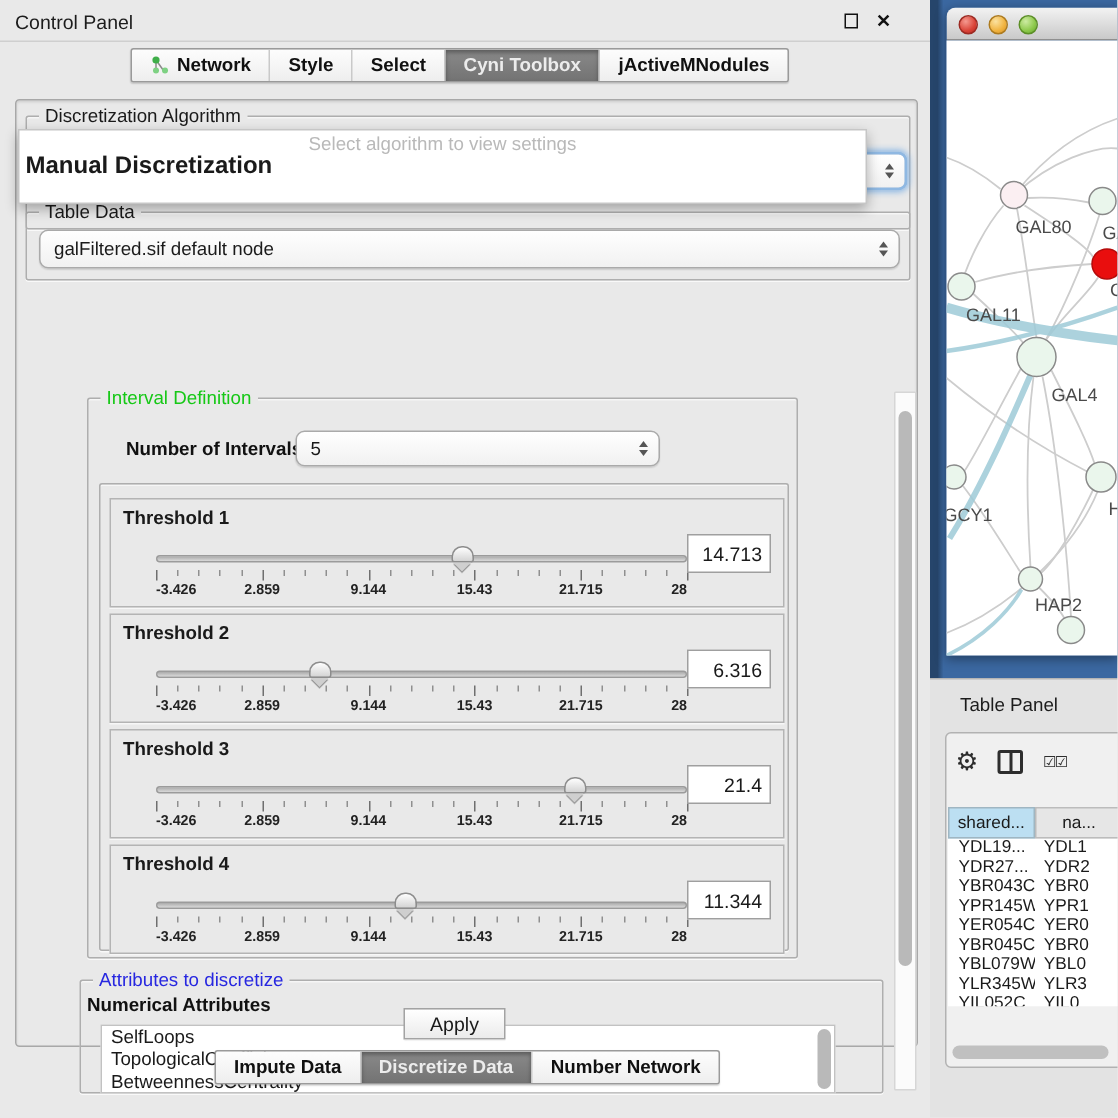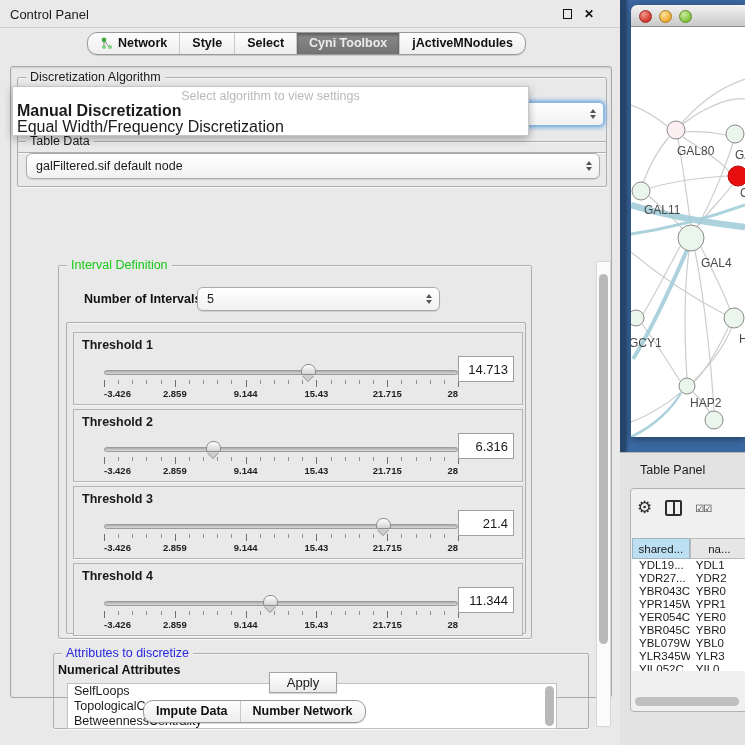--- a/index.html
+++ b/index.html
@@ -9,21 +9,21 @@
 
   
   .titlebar { left:0; top:0; width:620px; height:28px; background:#e9e9e9; border-bottom:1px solid #cfcfcf; }
   .titlebar .title { position:absolute; left:10px; top:7px; font-size:13px; color:#1c1c1c; }
   .win-btn { position:absolute; top:8px; width:14px; height:14px; font-size:12px; line-height:13px; text-align:center; color:#111; cursor:default; }
   .float-btn { right:46px; }
   .float-btn .sq { display:inline-block; width:9px; height:10px; border:1.5px solid #111; margin-top:1px; }
   .close-btn { right:24px; font-weight:bold; }
 
   
-  .seg-group { display:flex; border:1px solid #9a9a9a; border-radius:10px; overflow:hidden; background:linear-gradient(#fdfdfd,#eeeeee); box-shadow:0 1px 1px rgba(0,0,0,.15);align-items:center; }
+  .seg-group { display:flex; border:1px solid #9a9a9a; border-radius:2px; overflow:hidden; background:linear-gradient(#fdfdfd,#eeeeee); box-shadow:0 1px 1px rgba(0,0,0,.15);align-items:center; }
   .seg { padding:3px 12px 4px 12px; font-size:12.5px; font-weight:bold; color:#111; border-right:1px solid #c9c9c9; display:flex; align-items:center; gap:5px; white-space:nowrap; cursor:default; }
   .seg:last-child { border-right:none; }
   .seg.selected { background:linear-gradient(#8a8a8a,#737373); color:#ececec; box-shadow:inset 0 2px 3px rgba(0,0,0,.35); }
   .top-tabs { left:87px; top:32px; }
   .bottom-tabs { top:700px; left:143px; }
 
   .outer-panel { left:10px; top:66px; width:602px; height:632px; border:1px solid #a8a8a8; border-radius:3px; background:#e9e9e9; box-shadow:inset 0 1px 2px rgba(0,0,0,.12); }
 
   .group { position:absolute; border:1px solid #aeaeae; border-radius:2px; box-shadow:0 1px 0 rgba(255,255,255,.7), inset 0 1px 0 rgba(255,255,255,.6); }
   .group > .gtitle { position:absolute; top:-8px; left:8px; background:#e9e9e9; padding:0 4px; font-size:12.5px; }
@@ -33,21 +33,21 @@
 
   
   .combo { position:absolute; background:linear-gradient(#ffffff,#f1f1f1); border:1px solid #aaaaaa; border-radius:6px; font-size:12.5px; display:flex; align-items:center; padding-left:9px; cursor:default; box-shadow:0 1px 1px rgba(0,0,0,.12); }
   .combo .spin { position:absolute; right:7px; top:50%; transform:translateY(-50%); display:flex; flex-direction:column; gap:2px; }
   .combo .spin i { width:0; height:0; border-left:3.5px solid transparent; border-right:3.5px solid transparent; }
   .combo .spin .up { border-bottom:4px solid #555; }
   .combo .spin .dn { border-top:4px solid #555; }
   .algo-combo { left:24px; top:100px; width:580px; height:26px; border:2px solid #8fb8e2; box-shadow:0 0 4px 1px #86b4e4; }
 
   
-  .popup { left:12px; top:86px; width:517px; height:50px; background:#ffffff; border:1px solid #c6c6c6; box-shadow:0 3px 8px rgba(0,0,0,.3); z-index:20; }
+  .popup { left:12px; top:86px; width:566px; height:50px; background:#ffffff; border:1px solid #c6c6c6; box-shadow:0 3px 8px rgba(0,0,0,.3); z-index:20; }
   .popup .ph { text-align:center; color:#b9b9b9; font-size:12.5px; padding-top:2px; height:16px; }
   .popup .item { font-size:16px; padding:0 4px; height:16px; line-height:16px; white-space:nowrap; cursor:default; }
   .popup .item.bold { font-weight:bold; }
 
   
   .scrollpane { left:16px; top:192px; width:592px; height:472px; }
   .vscroll { position:absolute; right:8px; top:2px; width:15px; height:466px; background:#fbfbfb; border:1px solid #d6d6d6; border-radius:1px; }
   .vthumb { position:absolute; left:2px; width:9px; border-radius:5px; background:#b9b9b9; }
   .list-vthumb { position:absolute; border-radius:5px; background:#b9b9b9; }
 
@@ -381,20 +381,23 @@
     </div>
   </div>
 
   <div class="abs apply-btn" style="left:258px; top:605px;">Apply</div>
 </div>
 
 <div class="abs seg-group bottom-tabs">
   <div class="seg">
       <span>Impute Data</span>
     </div>
+  <div class="seg selected">
+      <span>Discretize Data</span>
+    </div>
   <div class="seg">
       <span>Number Network</span>
     </div>
 </div>
 
 <div class="abs net-area"></div>
 
 <div class="mac-window">
   <div class="mac-titlebar">
     <span class="light red"></span>
@@ -515,14 +518,13 @@
     </div>
     <div class="hscroll">
         <div class="hthumb"></div>
       </div>
   </div>
 </div>
 
 <div class="abs popup">
   <div class="ph">Select algorithm to view settings</div>
   <div class="item bold">Manual Discretization</div>
-  <div class="item">Equal Width/Frequency Discretization</div>
 </div>
 
 </body></html>

